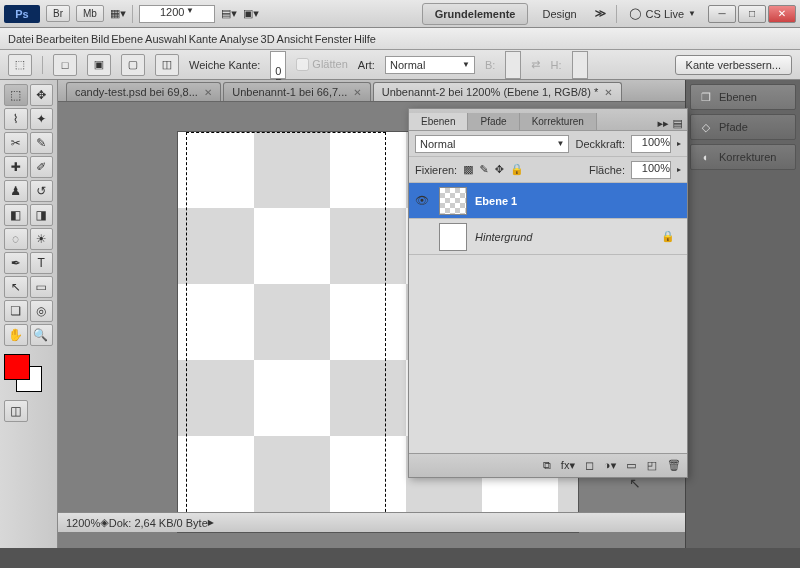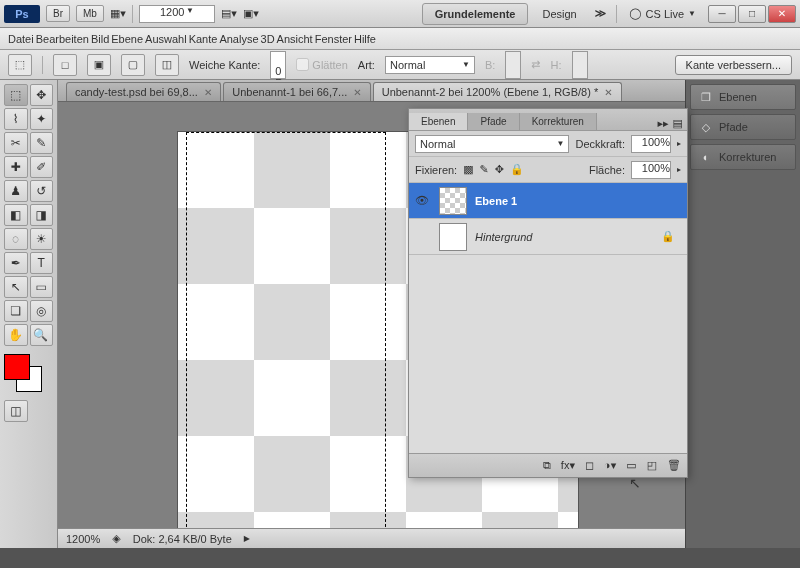--- a/index.html
+++ b/index.html
@@ -34,21 +34,21 @@
 .bg-color{position:absolute;width:26px;height:26px;background:#fff;border:1px solid #000;bottom:0;right:0}
 .canvas-area{flex:1;background:#808080;position:relative;overflow:hidden}
 .doc-tabs{height:22px;background:linear-gradient(#c0c0c0,#a8a8a8);display:flex;align-items:flex-end;padding-left:8px;gap:2px;border-bottom:1px solid #666}
 .doc-tab{padding:3px 8px;background:linear-gradient(#b8b8b8,#a0a0a0);border:1px solid #777;border-bottom:none;border-radius:3px 3px 0 0;display:flex;align-items:center;gap:6px;font-size:10px;color:#444}
 .doc-tab.active{background:linear-gradient(#d8d8d8,#c8c8c8)}
 .tab-close{font-size:10px;color:#666}
 .canvas-content{position:relative;width:100%;height:calc(100% - 42px);display:flex;align-items:flex-start;justify-content:flex-start;padding:30px 0 0 120px}
 .canvas{width:400px;height:400px;background:#fff;box-shadow:0 0 0 1px #555;position:relative}
 .checker{position:absolute;inset:0;background-image:repeating-conic-gradient(#d8d8d8 0 25%,#fff 0 50%);background-size:152px 152px}
 .selection{position:absolute;top:0;left:8px;width:200px;height:400px;border:1px dashed #000}
-.statusbar{position:absolute;bottom:0;left:0;right:0;height:20px;background:linear-gradient(#e0e0e0,#c8c8c8);border-top:1px solid #888;display:flex;align-items:center;padding:0 8px;gap:12px;font-size:10px}
+.statusbar{position:absolute;bottom:16px;left:0;right:0;height:20px;background:linear-gradient(#e0e0e0,#c8c8c8);border-top:1px solid #888;display:flex;align-items:center;padding:0 8px;font-size:10px}
 .right-panel{width:115px;background:#656565;border-left:1px solid #444;padding:4px;display:flex;flex-direction:column;gap:4px}
 .rp-btn{padding:5px 8px;background:linear-gradient(#7a7a7a,#6a6a6a);border:1px solid #555;border-radius:2px;display:flex;align-items:center;gap:6px;color:#eee;font-size:10px}
 .rp-btn.active{background:linear-gradient(#888,#777)}
 .rp-icon{width:14px;height:14px;display:flex;align-items:center;justify-content:center;color:#ddd}
 .layers-panel{position:absolute;top:108px;left:408px;width:280px;height:370px;background:#d4d4d4;border:1px solid #888;box-shadow:2px 2px 8px rgba(0,0,0,0.3);display:flex;flex-direction:column}
 .lp-tabs{height:22px;background:linear-gradient(#c8c8c8,#b8b8b8);display:flex;align-items:flex-end;border-bottom:1px solid #999}
 .lp-tab{padding:3px 12px;background:#b0b0b0;border-right:1px solid #999;font-size:10px}
 .lp-tab.active{background:#d4d4d4}
 .lp-tabs-right{margin-left:auto;display:flex;gap:4px;padding-right:4px}
 .lp-row{height:26px;display:flex;align-items:center;padding:0 6px;gap:6px;border-bottom:1px solid #bbb;font-size:10px}
@@ -117,21 +117,21 @@
 
 <div class="optionsbar">
   <div class="opt-icon">⬚</div>
   <div class="tb-sep"></div>
   <div class="opt-icon">□</div>
   <div class="opt-icon">▣</div>
   <div class="opt-icon">▢</div>
   <div class="opt-icon">◫</div>
   <span>Weiche Kante:</span>
   <div class="opt-input">0 Px</div>
-  <span style="display:flex;align-items:center;gap:3px">
+  <span style="display:flex;align-items:flex-start;gap:3px">
       <input type="checkbox" disabled="" style="">
       <span class="disabled">Glätten</span>
     </span>
   <span>Art:</span>
   <div class="opt-select">
       <span>Normal</span>
       <span class="chevron">▼</span>
     </div>
   <span class="disabled">B:</span>
   <div class="opt-input disabled" style="background:#e8e8e8"></div>

